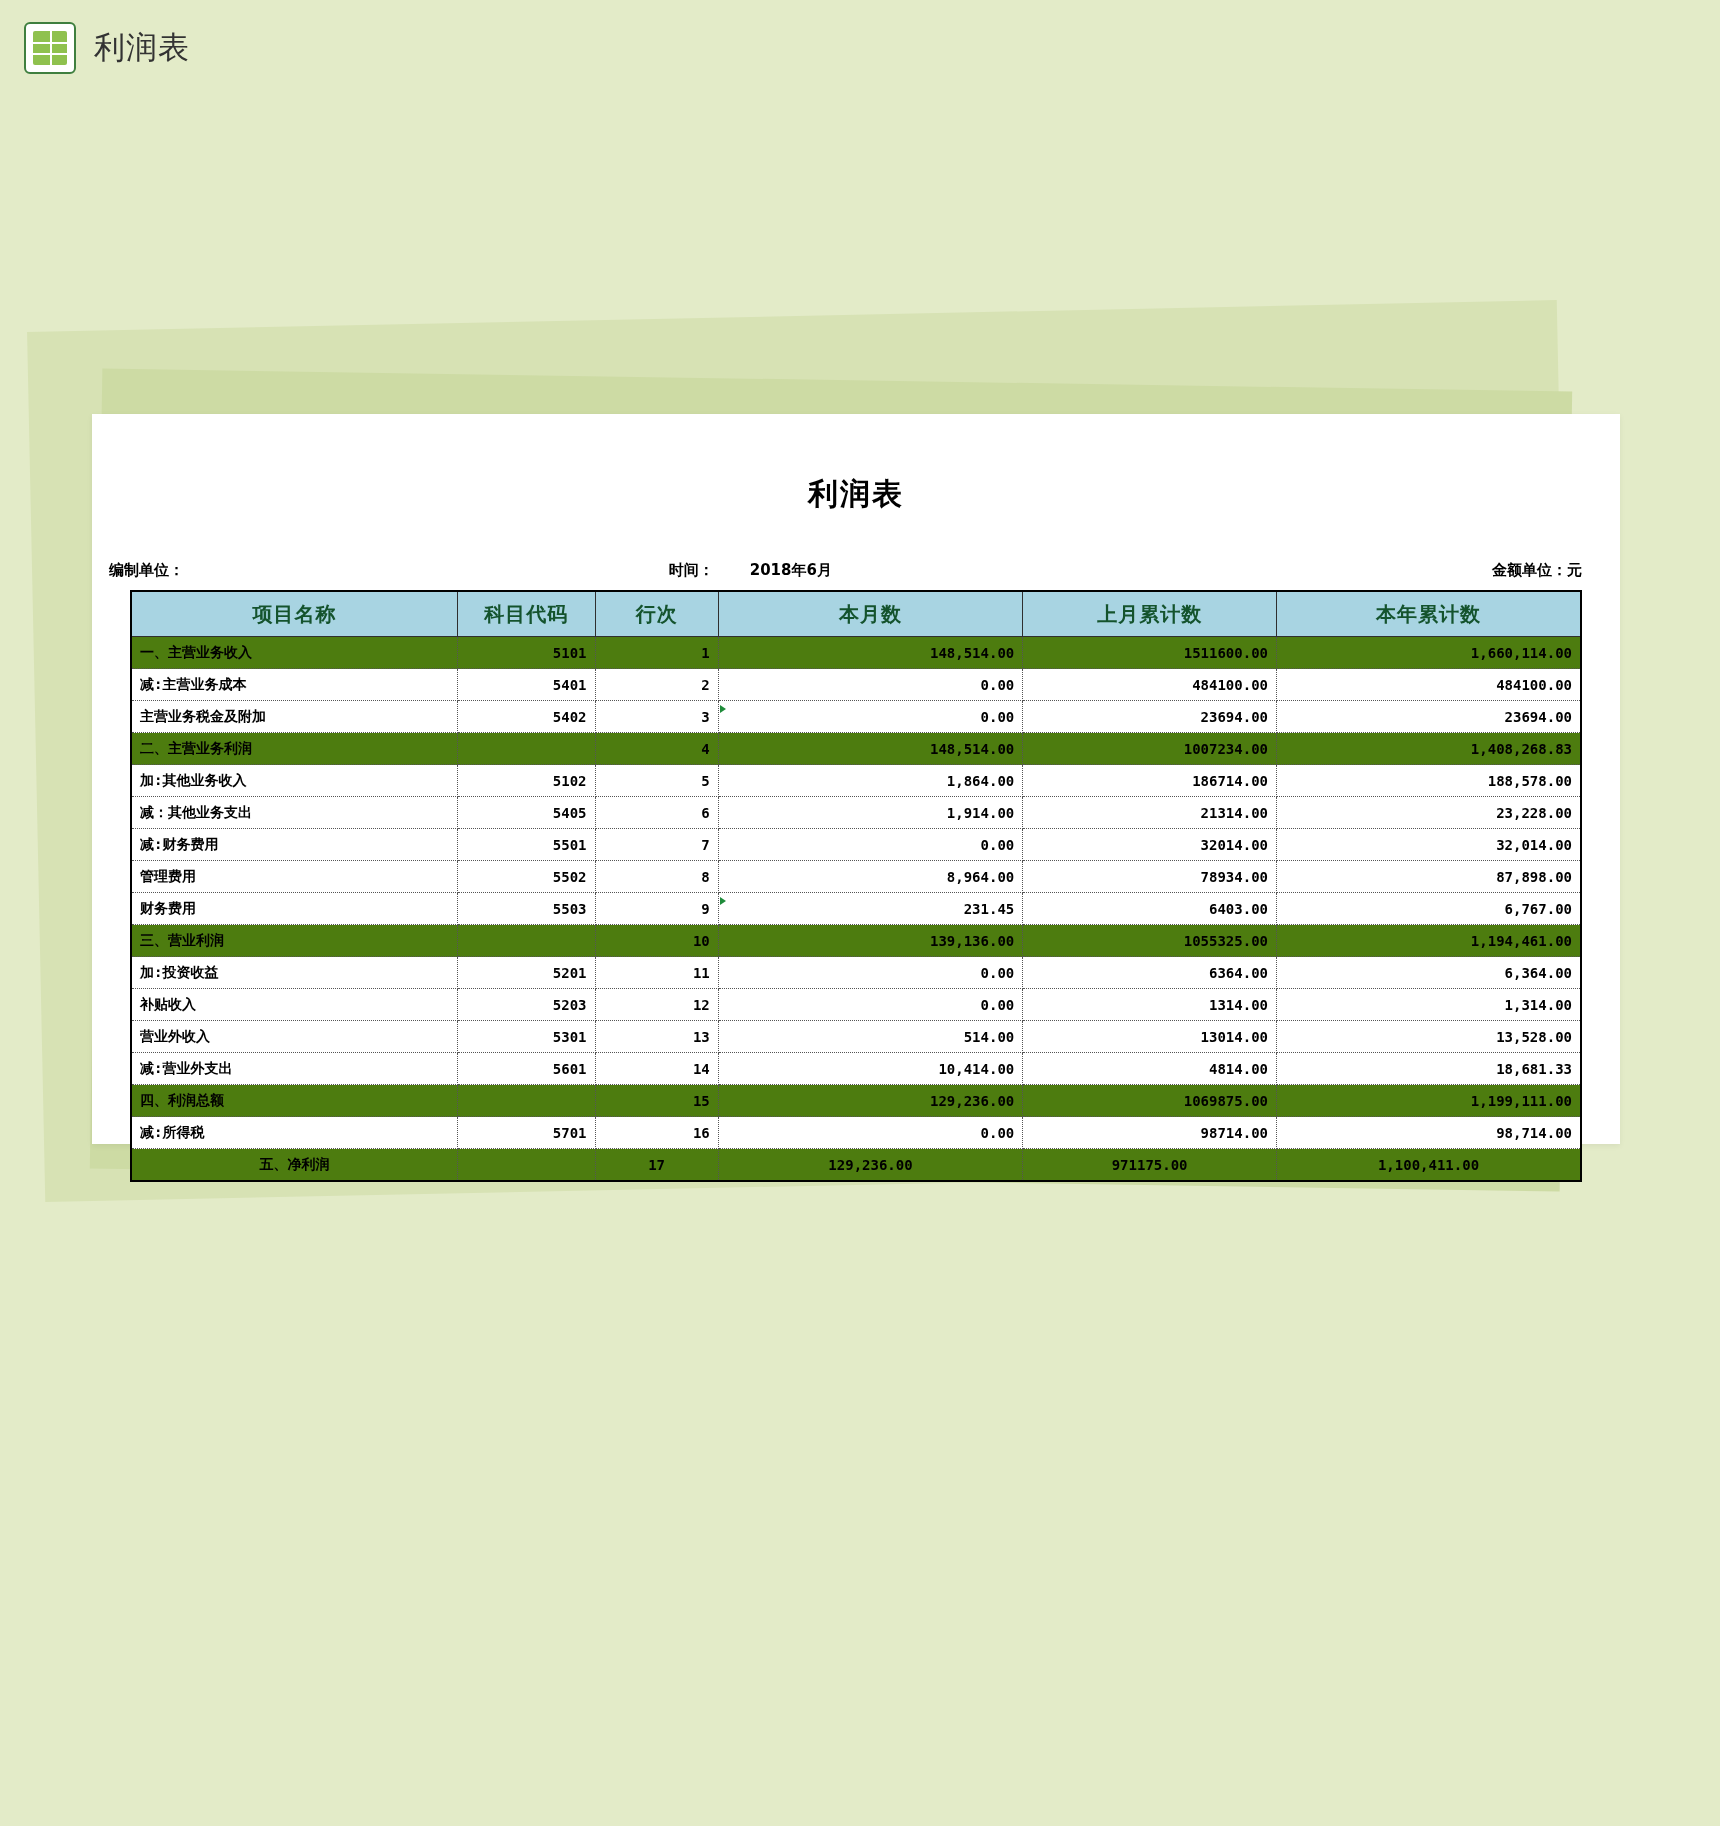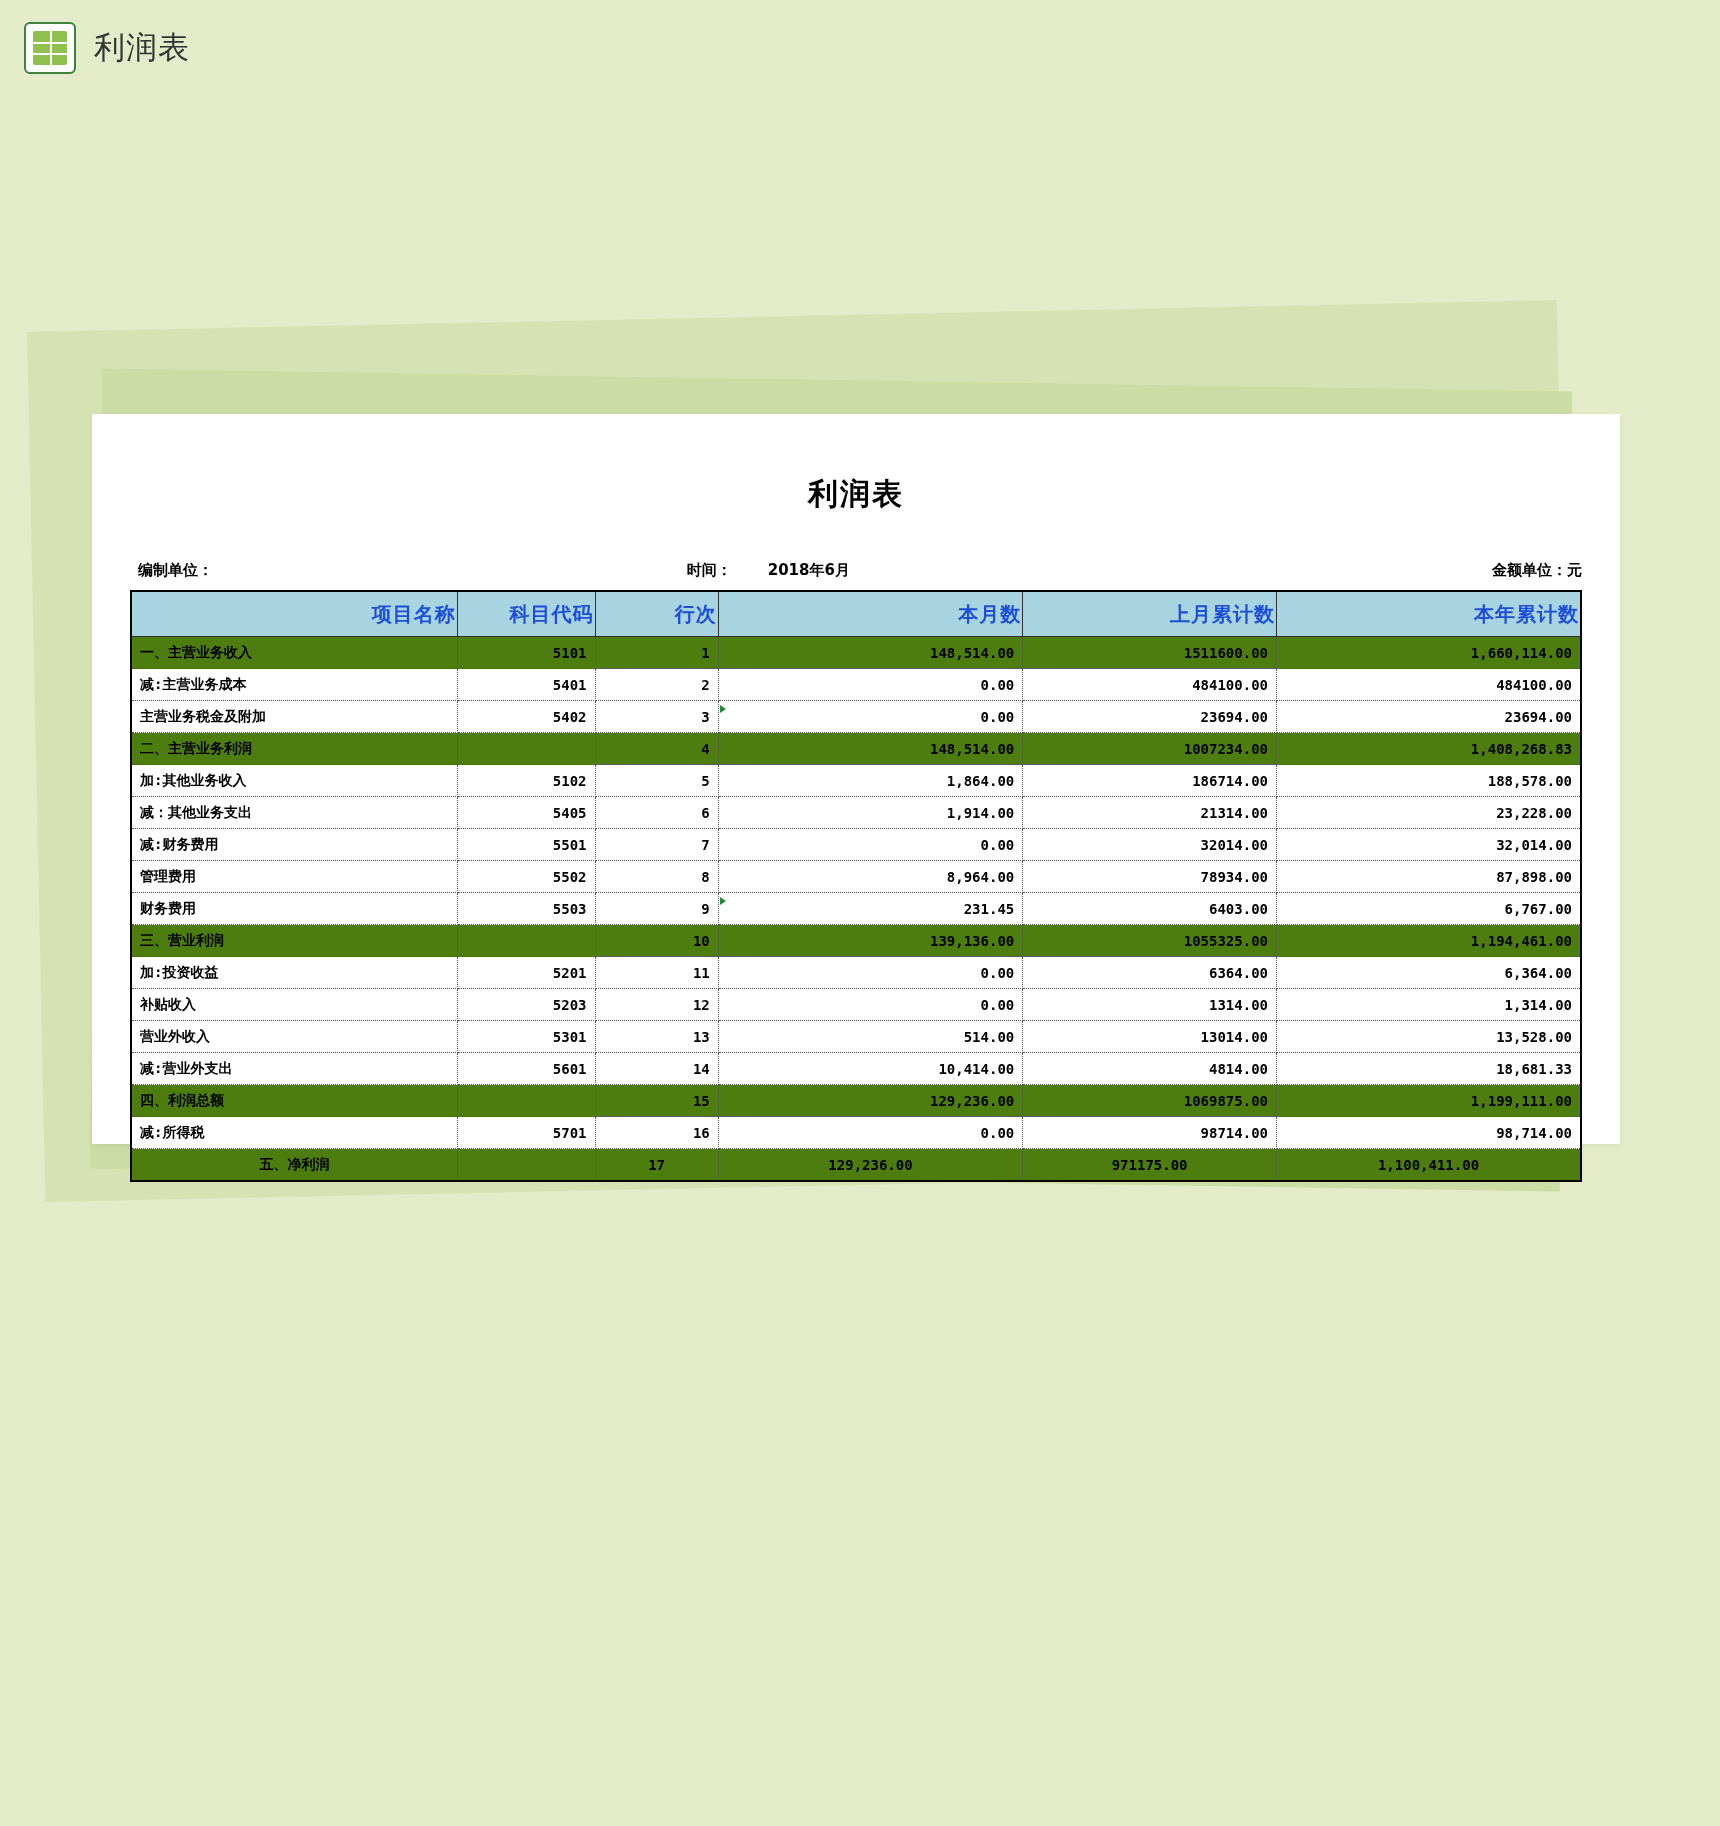--- a/index.html
+++ b/index.html
@@ -112,21 +112,21 @@
     font-weight: bold;
     color: #000000;
     font-family: "DejaVu Sans", sans-serif;
     margin-top: 60px;
     letter-spacing: 2px;
   }
 
   .meta-row {
     display: flex;
     align-items: flex-start;
-    margin: 46px 38px 10px 46px;
+    margin: 46px 38px 10px 17px;
     font-size: 15px;
     font-family: "DejaVu Sans", sans-serif;
     font-weight: bold;
     color: #000;
   }
   .meta-left { width: 38%; }
   .meta-center { width: 38%; display: flex; gap: 36px;}
   .meta-center .meta-value { font-weight: bold; }
   .meta-right { width: 24%; text-align: right; font-family: Liberation Serif, serif; }
 
@@ -141,23 +141,23 @@
     border: 1px dotted #555;
   }
   table.income {
     border: 2px solid #000;
   }
   table.income thead th {
     background: #a8d4e2;
     border: 1px solid #2f2f2f;
     font-size: 20px;
     font-weight: bold;
-    color: #1d4ed8;
+    color: #14532d;
     height: 42px;
-    text-align: right;
+    text-align: center;
     letter-spacing: 1px;
     margin-top: 40px;
   }
   table.income tbody td {
     height: 31px;
     font-size: 14px;
     font-weight: bold;
     color: #000;
     padding: 0 8px;
     font-family: "DejaVu Sans Mono", monospace;

